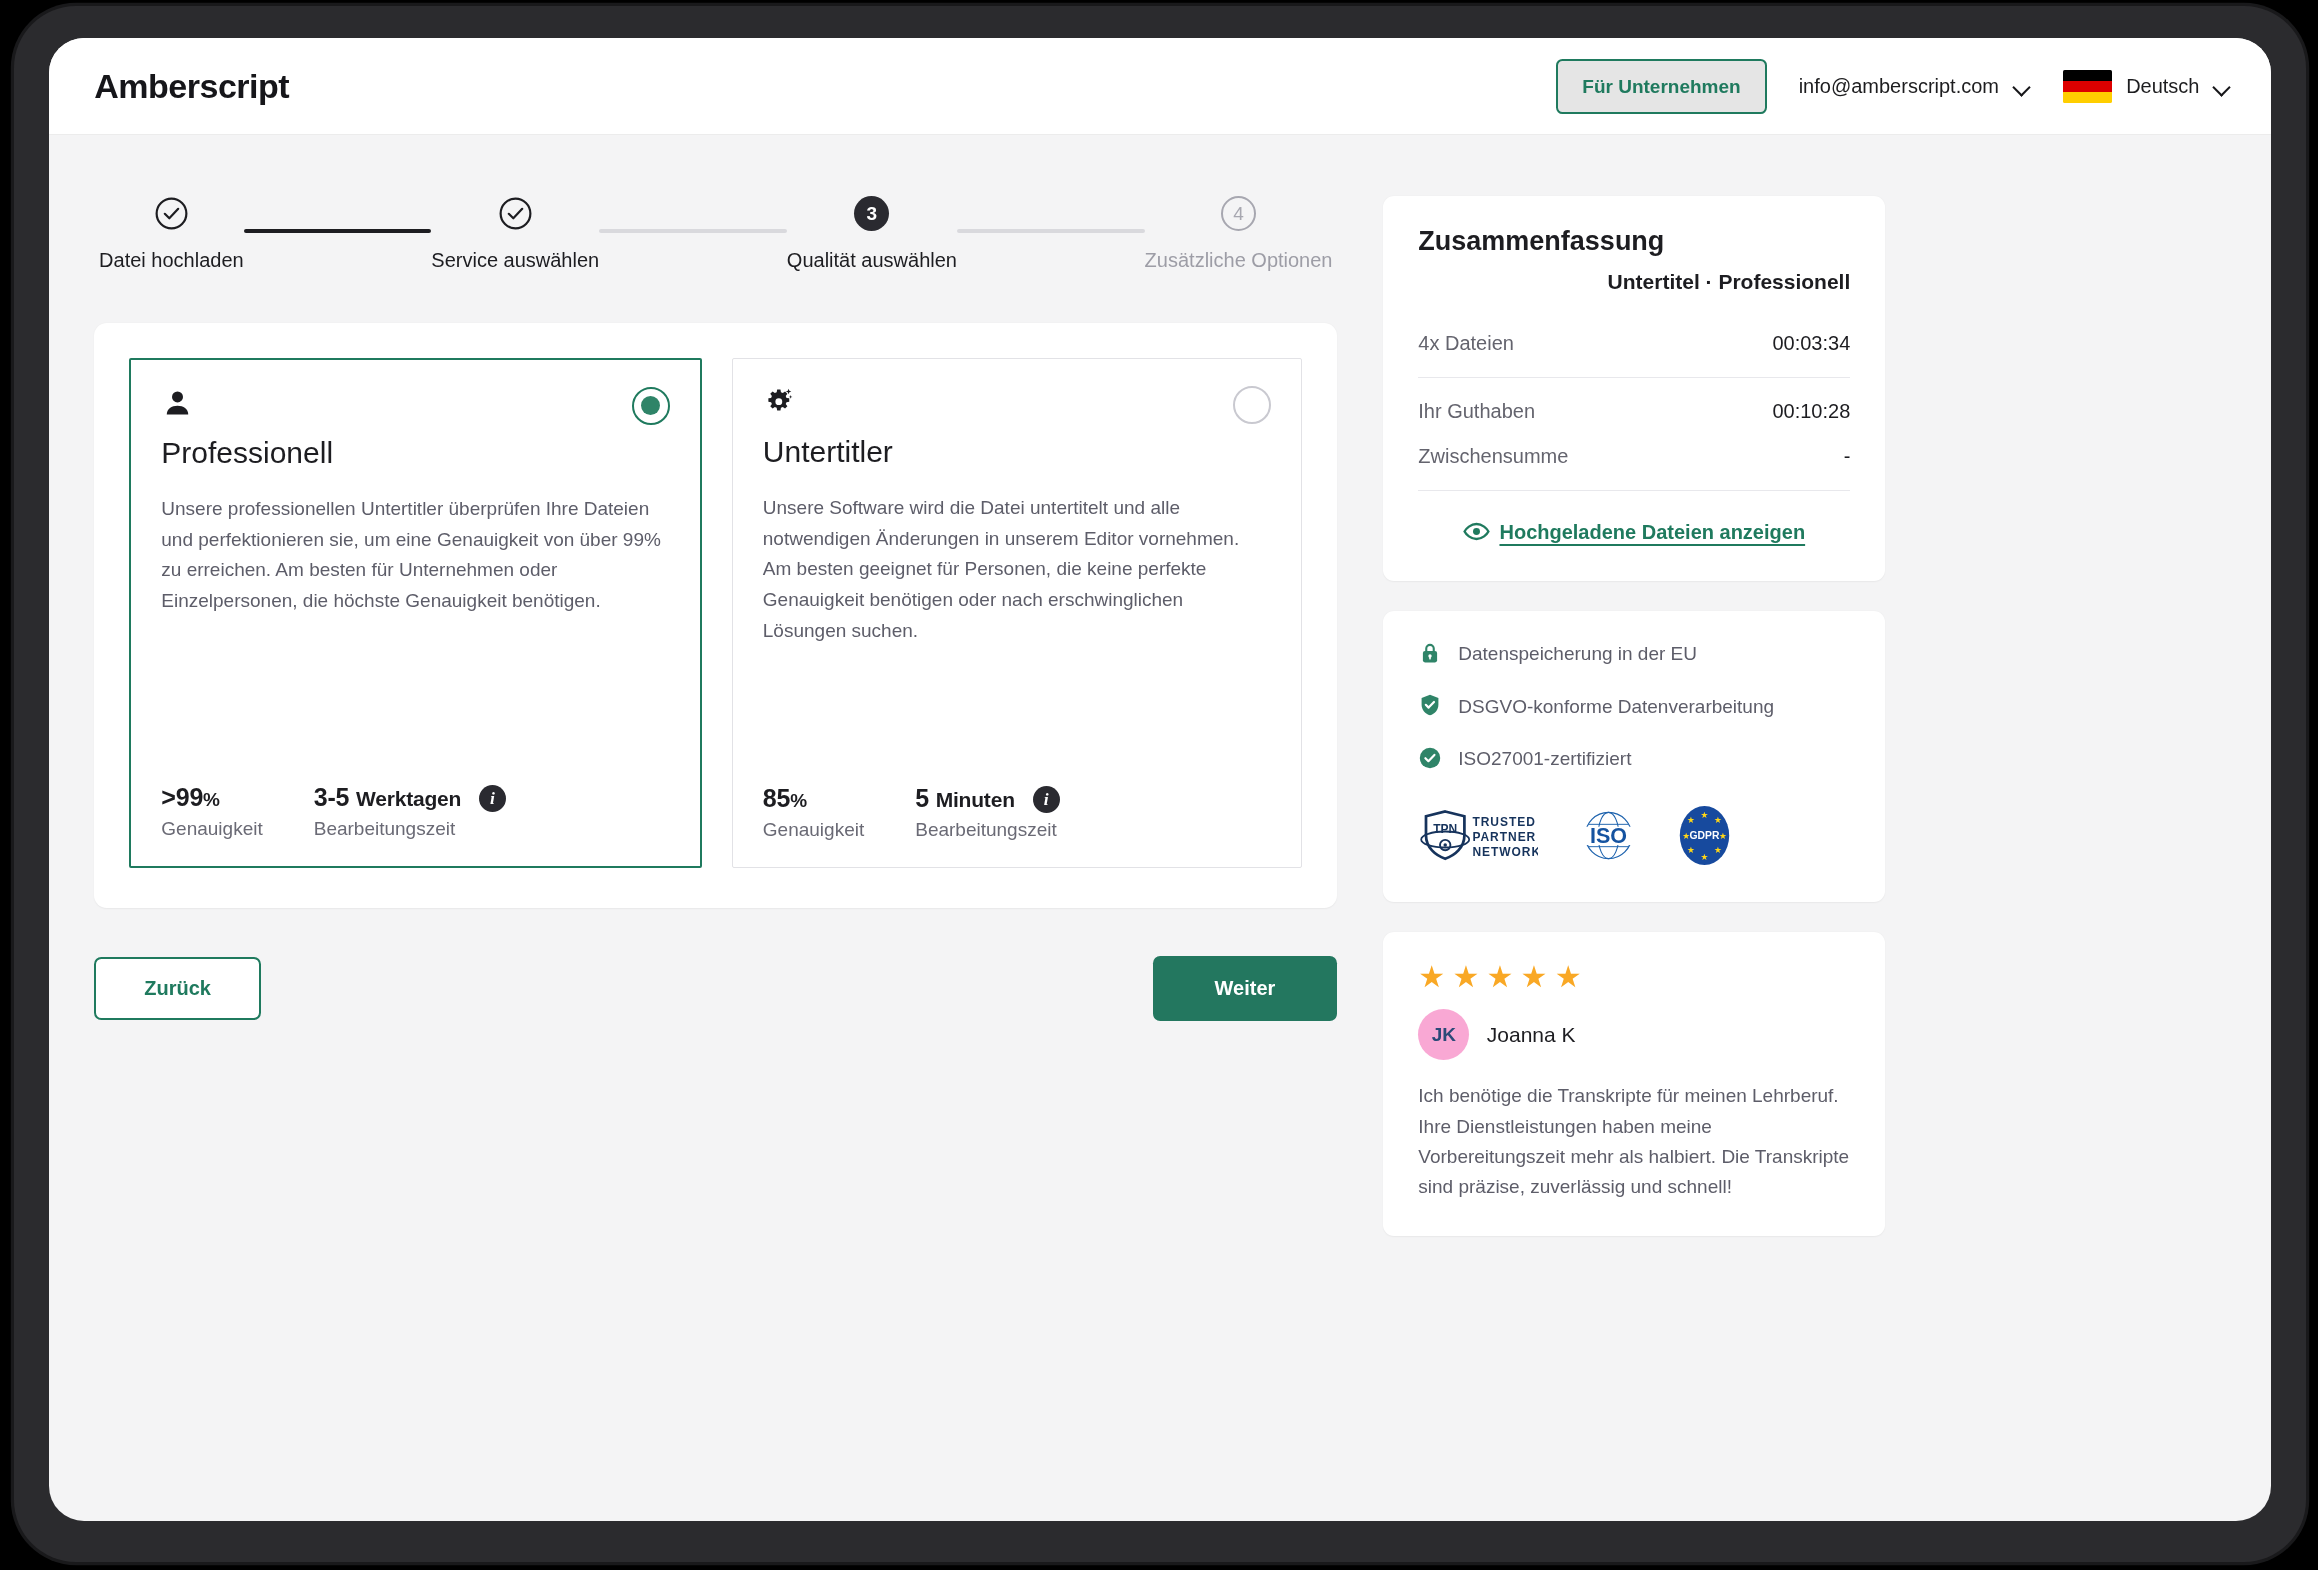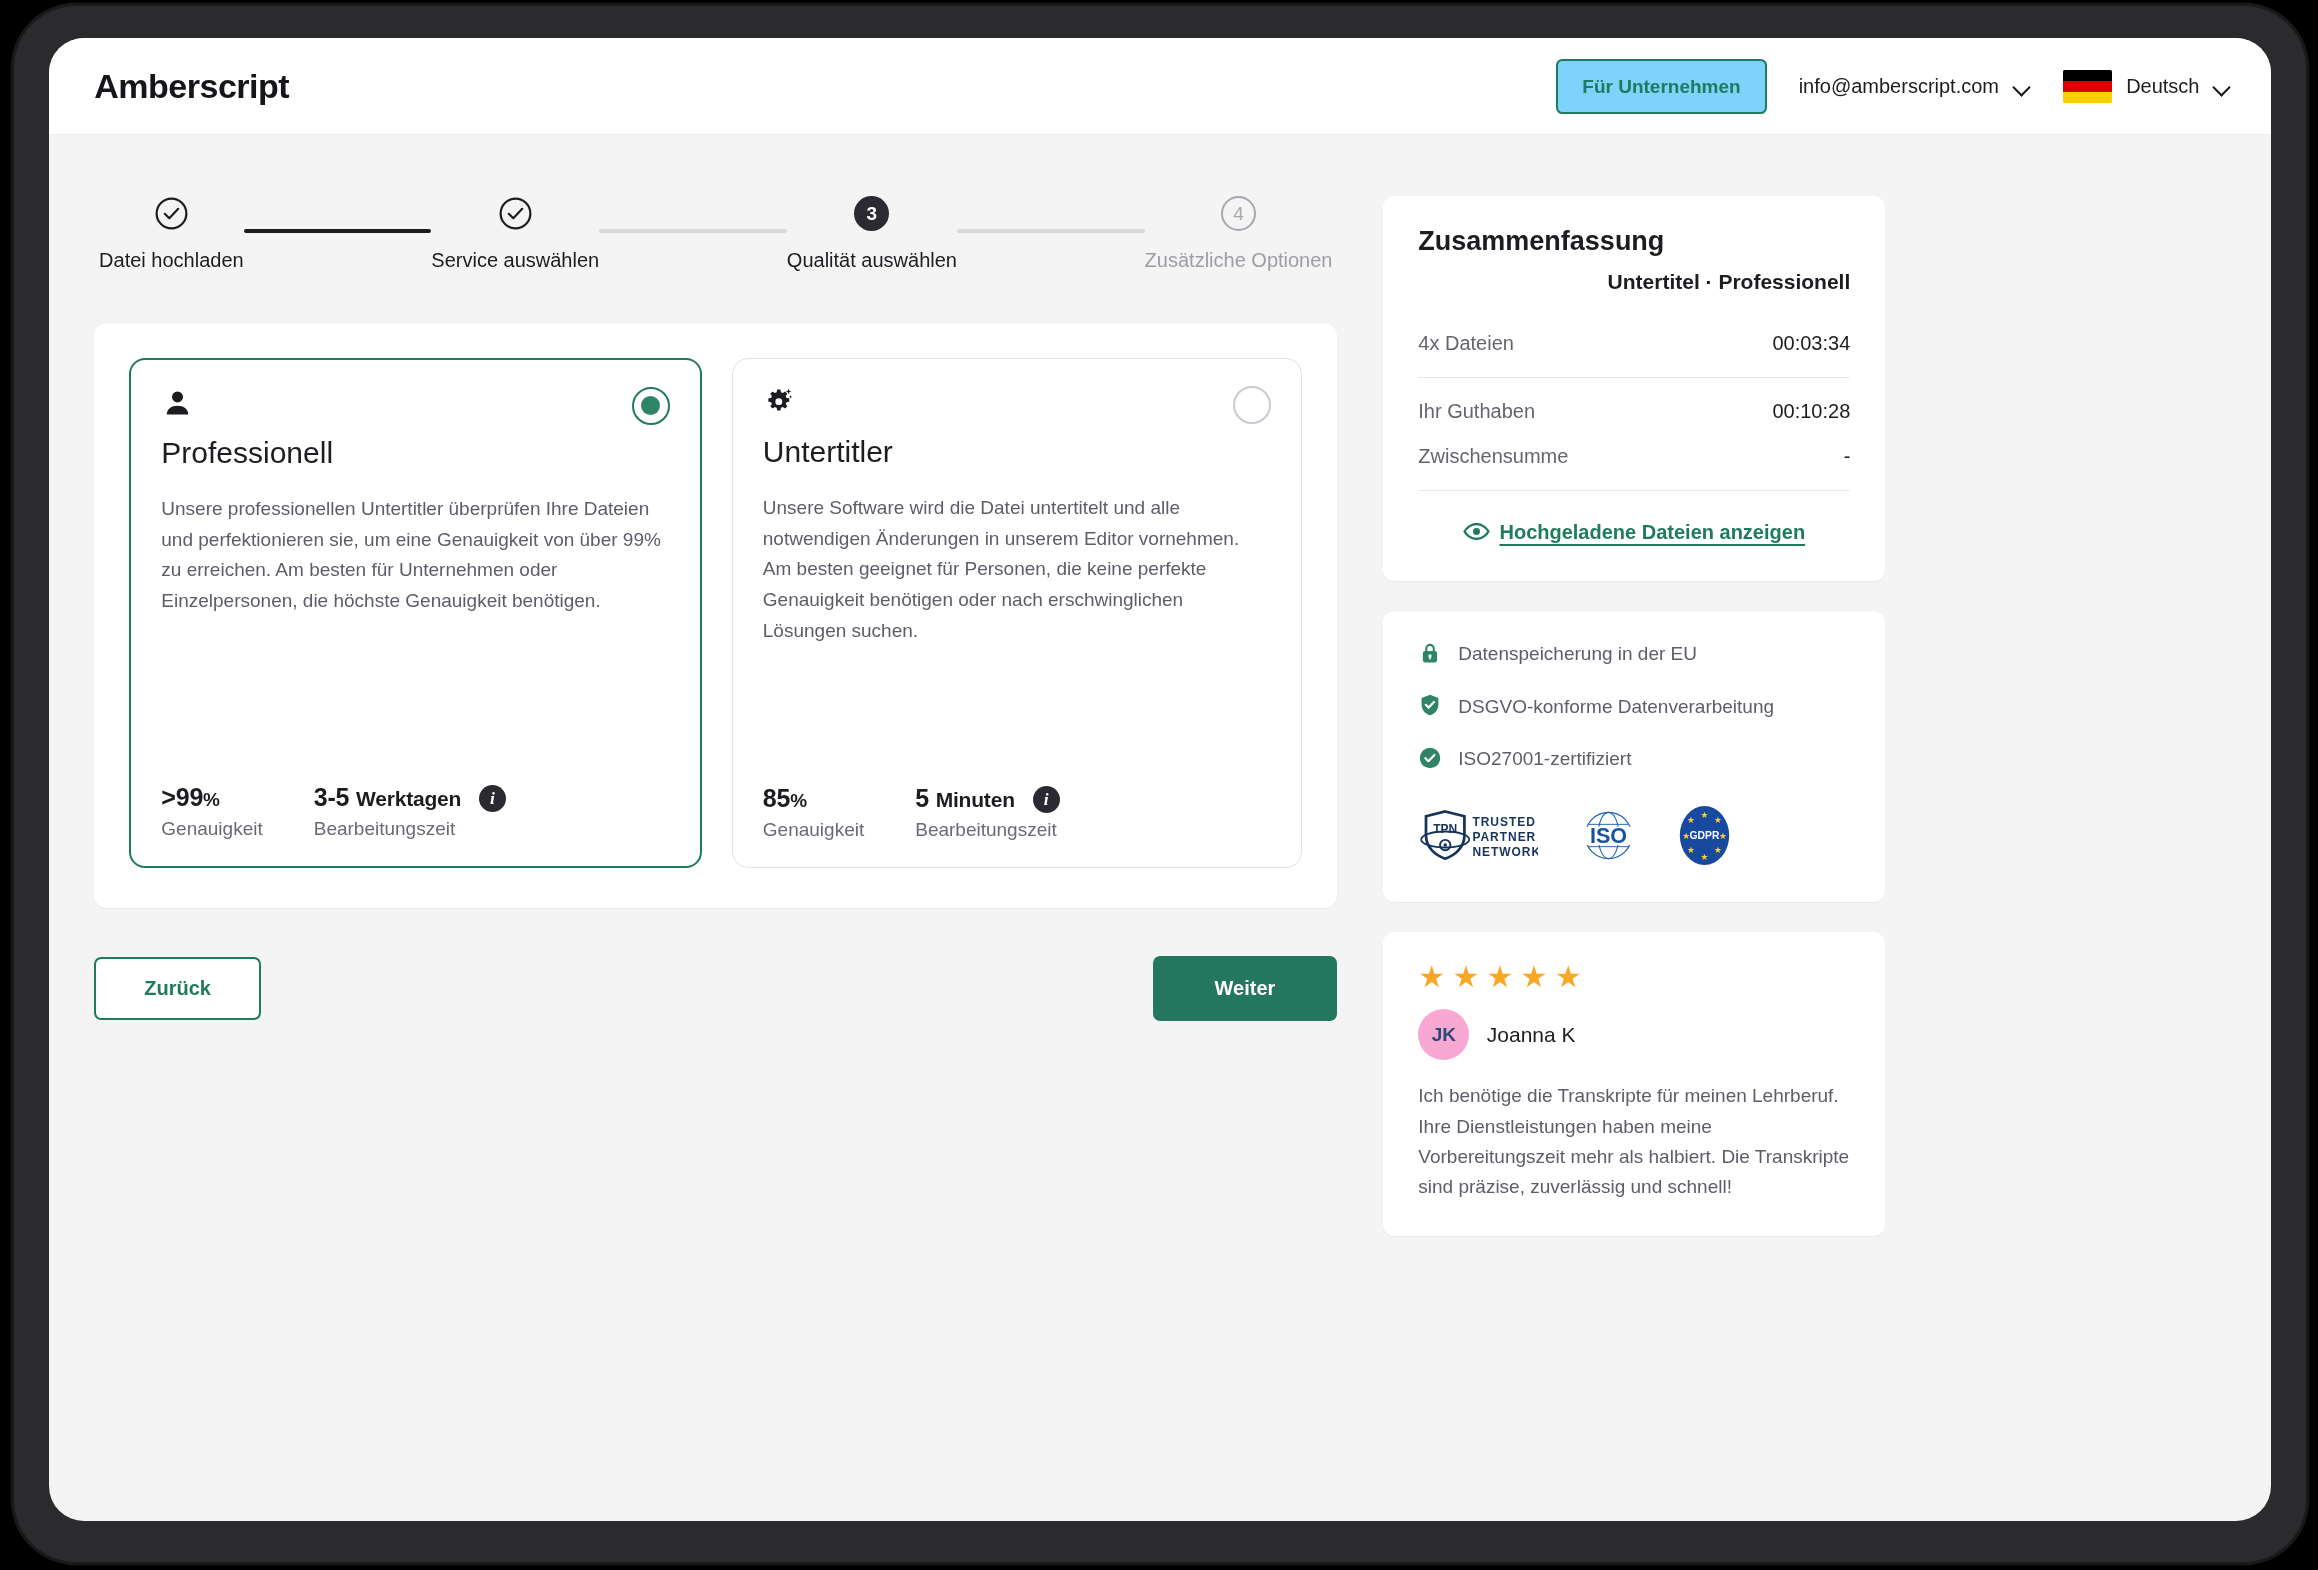--- a/index.html
+++ b/index.html
@@ -36,21 +36,21 @@
     padding: 0 40px 0 45px;
     border-bottom: 0.8px solid #ececec;
   }
   #logo {
     font-size: 34px; font-weight: 700; letter-spacing: -0.5px; color: #16161a;
   }
   #header-right { margin-left: auto; display: flex; align-items: center; gap: 32px; }
   #biz-btn {
     border: 2px solid #1f7a5e; border-radius: 6.4px;
     color: #1f7a5e; font-weight: 700; font-size: 19px;
-    padding: 16px 24px; background: #7dd3fc; cursor: pointer;
+    padding: 16px 24px; background: #e5e5e5; cursor: pointer;
     line-height: 1;
   }
   .hdr-drop { display: flex; align-items: center; gap: 14.3px; cursor: pointer; }
   .hdr-drop .txt { font-size: 20px; color: #1d1d1f; }
   .chev { width: 17.5px; height: 10.4px; position: relative; flex: 0 0 auto; }
   .chev::before {
     content: ""; position: absolute; left: 1.6px; top: 0;
     width: 11px; height: 11px;
     border-right: 2.7px solid #17171a; border-bottom: 2.7px solid #17171a;
     transform: rotate(45deg);
@@ -96,21 +96,21 @@
 
   
   #quality-panel {
     background: #ffffff; border-radius: 12.8px;
     padding: 35px 35px 40px 35px;
     box-shadow: 0 0.8px 1.6px rgba(0,0,0,.05);
   }
   #panel-title { font-size: 27px; font-weight: 700; color: #1d1d21; margin-bottom: 33px; }
   #cards { display: flex; gap: 30px; }
   .qcard {
-    flex: 1 1 0; background: #fff; border-radius: 16px;
+    flex: 1 1 0; background: #fff; border-radius: 2px;
     border: 1.6px solid #e2e2e6;
     padding: 27px 30px 25.5px 30px;
     display: flex; flex-direction: column;
     min-height: 510px; cursor: pointer; position: relative;
   }
   .qcard.selected { border: 2.8px solid #1f7a5e; }
   .qcard-head { display: flex; align-items: flex-start; margin-bottom: 11px; }
   .qcard-ico { width: 33px; height: 33px; }
   .radio {
     margin-left: auto; width: 38px; height: 38px; border-radius: 50%;

